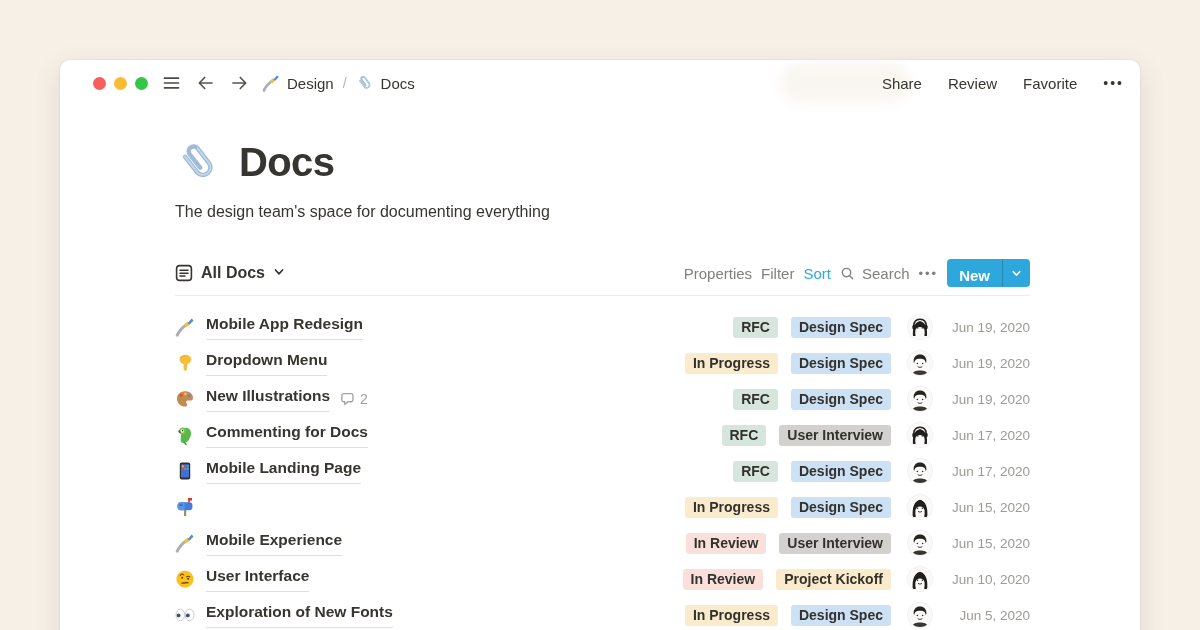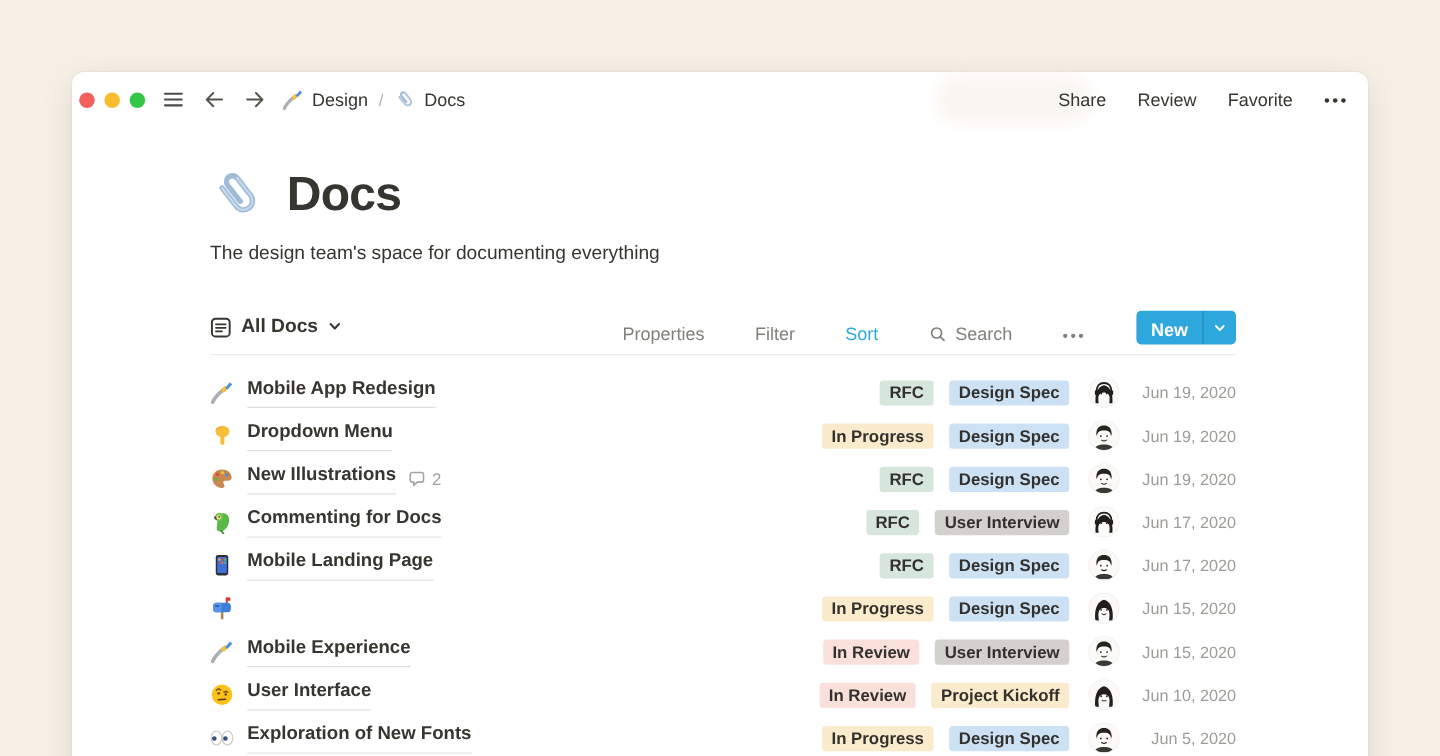--- a/index.html
+++ b/index.html
@@ -10,21 +10,21 @@
     position:relative;
     color:#37352F;
   }
   .window {
     position:absolute; left:60px; top:60px; width:1080px; height:600px;
     background:#FFFFFF; border-radius:10px;
     box-shadow:0 8px 28px rgba(0,0,0,0.10), 0 0 0 1px rgba(0,0,0,0.03);
   }
   
   .titlebar {
-    display:flex; align-items:center; height:46px; padding:0 16px 0 6px;
+    display:flex; align-items:center; height:46px; padding:0 16px 0 33px;
     position:relative;
   }
   .smudge {
     position:absolute; left:720px; top:4px; width:130px; height:38px;
     background:#F5EEE4; opacity:.55; filter:blur(6px); border-radius:19px;
   }
   .traffic { display:flex; gap:8px; align-items:center; }
   .dot { width:13px; height:13px; border-radius:50%; display:inline-block; }
   .icon { display:inline-flex; align-items:center; justify-content:center; }
   .icon svg { display:block; width:100%; height:100%; }
@@ -43,21 +43,21 @@
   .page-title-row { display:flex; align-items:center; gap:17px; }
   .page-icon { width:47px; height:47px; }
   .page-title { font-size:40px; font-weight:700; letter-spacing:-0.6px; color:#37352F; }
   .page-subtitle { margin-top:17px; font-size:16px; color:#37352F; }
   
   .toolbar { margin-top:37px; display:flex; align-items:center; height:30px; }
   .view-switcher { display:flex; align-items:flex-start; gap:8px; cursor:pointer; }
   .view-icon { width:18px; height:18px; }
   .view-label { font-size:16px; font-weight:700; }
   .view-chevron { width:12px; height:12px; color:#37352F; margin-top:2px; }
-  .toolbar-right { margin-left:auto; display:flex; align-items:flex-end; gap:42px; font-size:15px; color:#82807B; }
+  .toolbar-right { margin-left:auto; display:flex; align-items:center; gap:9px; font-size:15px; color:#82807B; }
   .tool-link { cursor:pointer; }
   .tool-search { display:flex; align-items:center; gap:7px; cursor:pointer; }
   .search-icon { width:15px; height:15px; }
   .tool-more { letter-spacing:2px; font-size:13px; cursor:pointer; }
   .new-btn { display:flex; align-items:stretch; height:28px; border-radius:4px; color:#fff; overflow:hidden; cursor:pointer; }
   .new-label { display:flex; align-items:center; padding:16px 12px; font-size:15px; font-weight:600; }
   .new-chevron { display:flex; align-items:center; padding:0 8px; border-left:1px solid rgba(0,0,0,0.18); }
   .new-chevron .icon { width:11px; height:11px; color:#fff; }
   .divider { border-bottom:1px solid #EDECE8; margin-top:7px; }
   

